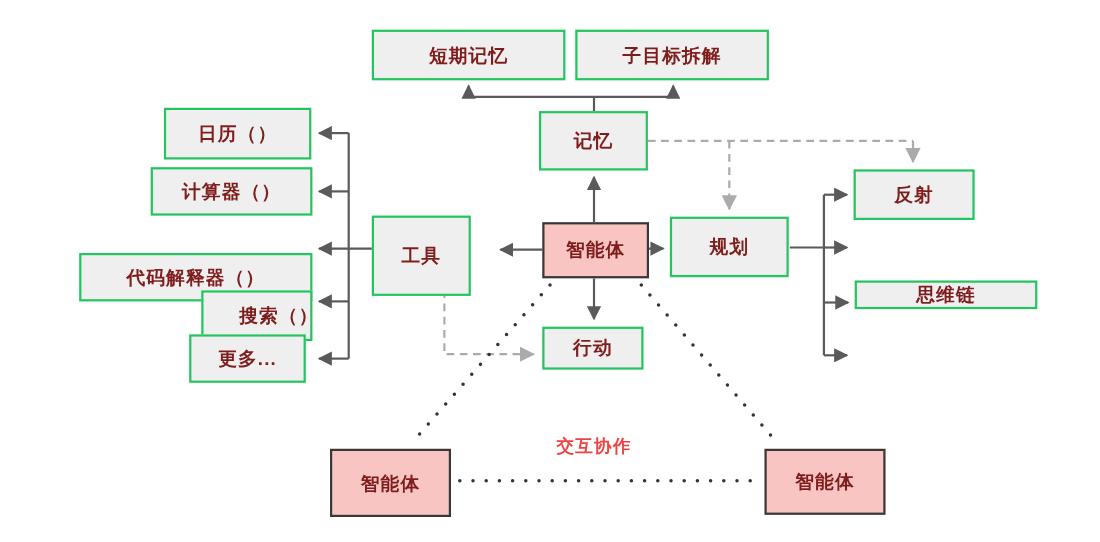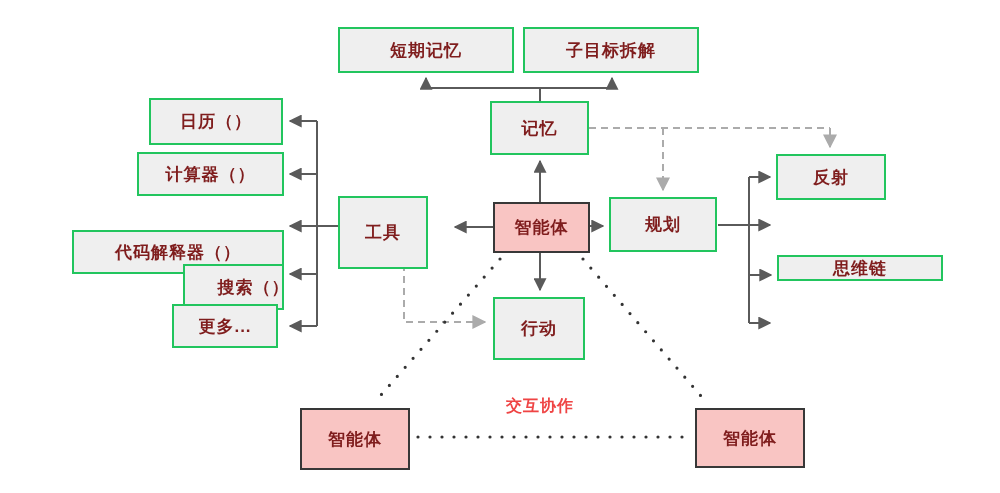--- a/index.html
+++ b/index.html
@@ -107,19 +107,19 @@
   <div class="node" style="left:183px; top:264px; width:101px; height:46px;padding-left:40px;">搜索（）</div>
   <div class="node" style="left:156px; top:304px; width:106px; height:44px;margin-left:16px;">更多...</div>
   <div class="node" style="left:338px; top:196px; width:90px; height:73px;font-family:Liberation Serif, serif;">工具</div>
 
   <div class="node pink" style="left:493px; top:202px; width:97px; height:51px;">智能体</div>
 
   <div class="node" style="left:609px; top:197px; width:108px; height:55px;">规划</div>
   <div class="node" style="left:776px; top:154px; width:110px; height:46px;">反射</div>
   <div class="node" style="left:777px; top:255px; width:166px; height:26px;">思维链</div>
 
-  <div class="node" style="left:493px; top:297px; width:92px; height:63px;">行动</div>
+  <div class="node" style="left:493px; top:297px; width:92px; height:39px;">行动</div>
 
   <div class="node pink" style="left:300px; top:408px; width:110px; height:62px;">智能体</div>
   <div class="node pink" style="left:695px; top:408px; width:110px; height:60px;">智能体</div>
   <div class="floating-label" style="left:506px; top:396px;">交互协作</div>
 
 </div>
 
 </body></html>

